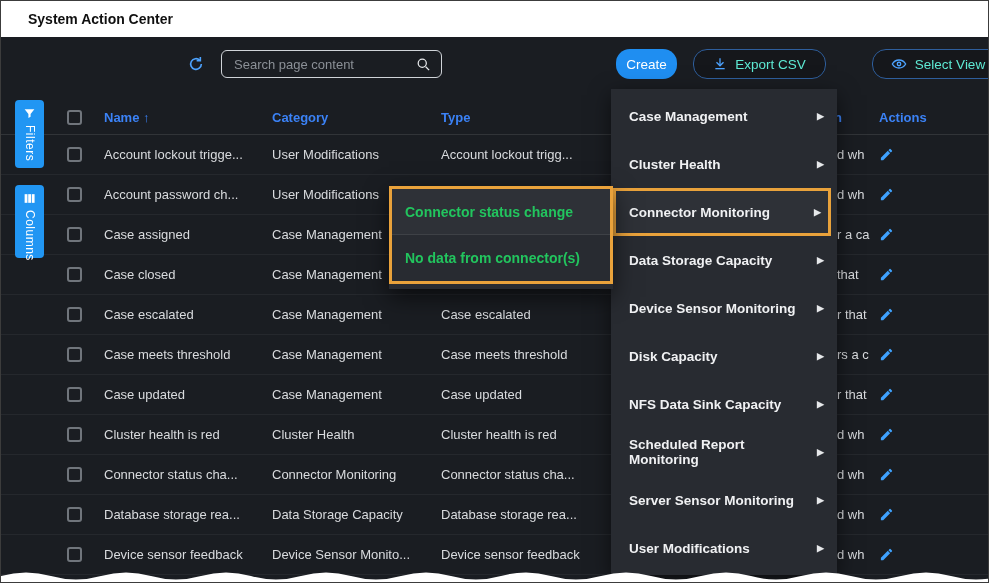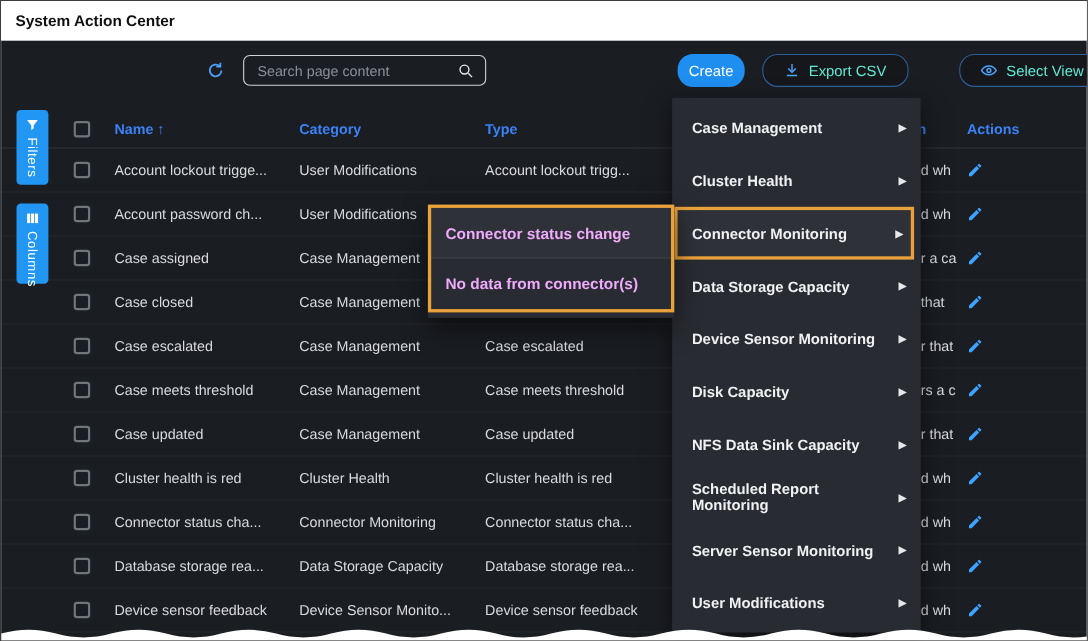--- a/index.html
+++ b/index.html
@@ -1,18 +1,18 @@
 <!DOCTYPE html>
 <html><head>
 <meta charset="utf-8">
 <style>
   * { margin:0; padding:0; box-sizing:border-box; }
   body { font-family:"Liberation Sans", sans-serif; background:#ffffff; }
   .screen { position:relative; width:989px; height:583px; background:#ffffff; border:1px solid #3c3c3c; overflow:hidden; }
-  .titlebar { height:36px; background:#ffffff; display:flex; align-items:center; padding-left:13px;
+  .titlebar { height:36px; background:#ffffff; display:flex; align-items:center; padding-left:27px;
               color:#101010; font-size:14px; font-weight:600; }
   .app { position:absolute; top:36px; left:0; right:0; bottom:0; background:#1a1d22; color:#e8eaed; }
 
   
   .results { position:absolute; left:52px; top:12px; height:30px; line-height:30px; font-size:14px; color:#f2f3f5; }
   .refresh { position:absolute; left:187px; top:19px; cursor:pointer; }
   .searchbox { position:absolute; left:220px; top:13px; width:221px; height:28px; background:transparent;
                border:1px solid #cfd3d8; border-radius:6px; display:flex; align-items:center; }
   .searchbox input { flex:1; background:transparent; border:none; outline:none; color:#e8eaed;
                      font-size:13px; padding:0 4px 0 12px; font-family:Liberation Sans, sans-serif; }
@@ -52,21 +52,21 @@
   .menu-item { height:48px; display:flex; align-items:center; justify-content:space-between;
                padding:0 13px 0 18px; font-size:13.5px; font-weight:600; color:#f0f1f3; cursor:pointer; }
   .menu-item.hl { border:3px solid #e9a23b; background:rgba(255,255,255,0.03); margin:0 6px 0 2px; padding:0 7px 0 13px; }
   .chevron { font-size:9px; color:#e6e8ea; }
 
   
   .submenu { position:absolute; left:388px; top:149px; width:224px; background:#282b31;
              box-shadow:0 8px 22px rgba(0,0,0,0.6); padding:0 0 5px 0; z-index:21; }
   .submenu-frame { border:3px solid #e9a23b; }
   .submenu-item { height:46px; display:flex; align-items:center; padding-left:13px;
-                  font-size:14px; font-weight:600; color:#f0abfc; cursor:pointer; }
+                  font-size:14px; font-weight:600; color:#22c55e; cursor:pointer; }
   .submenu-item:first-child { border-bottom:1px solid rgba(255,255,255,0.08); background:rgba(255,255,255,0.03); }
 
   .wave { position:absolute; bottom:-1px; left:0; z-index:50; pointer-events:none; }
 </style>
 </head>
 <body>
 
 <div class="screen">
   <div class="titlebar">System Action Center</div>
 

